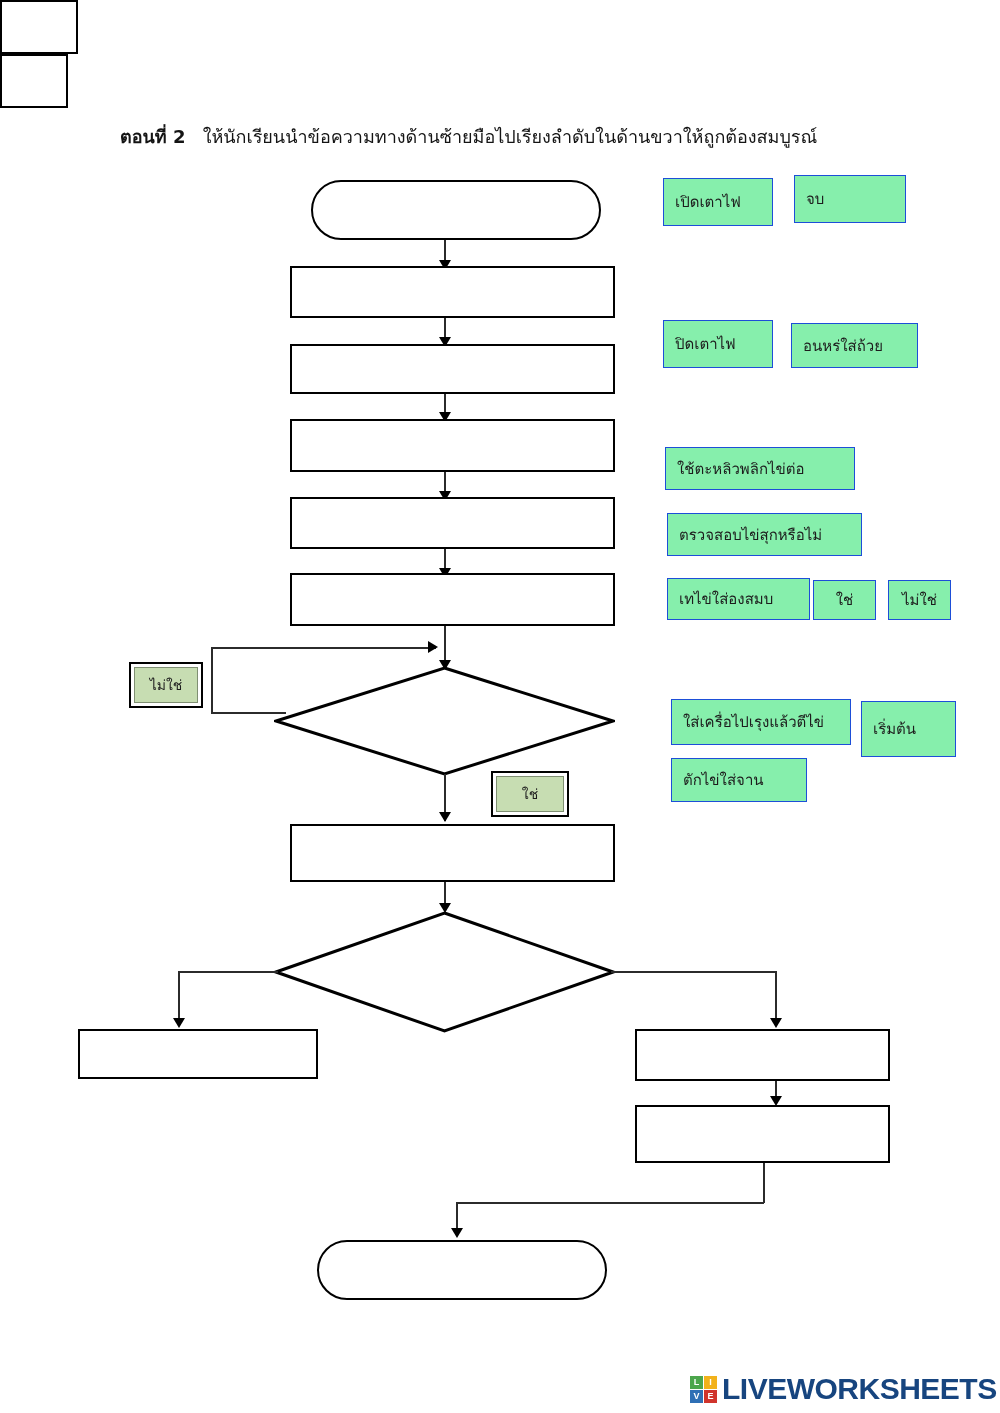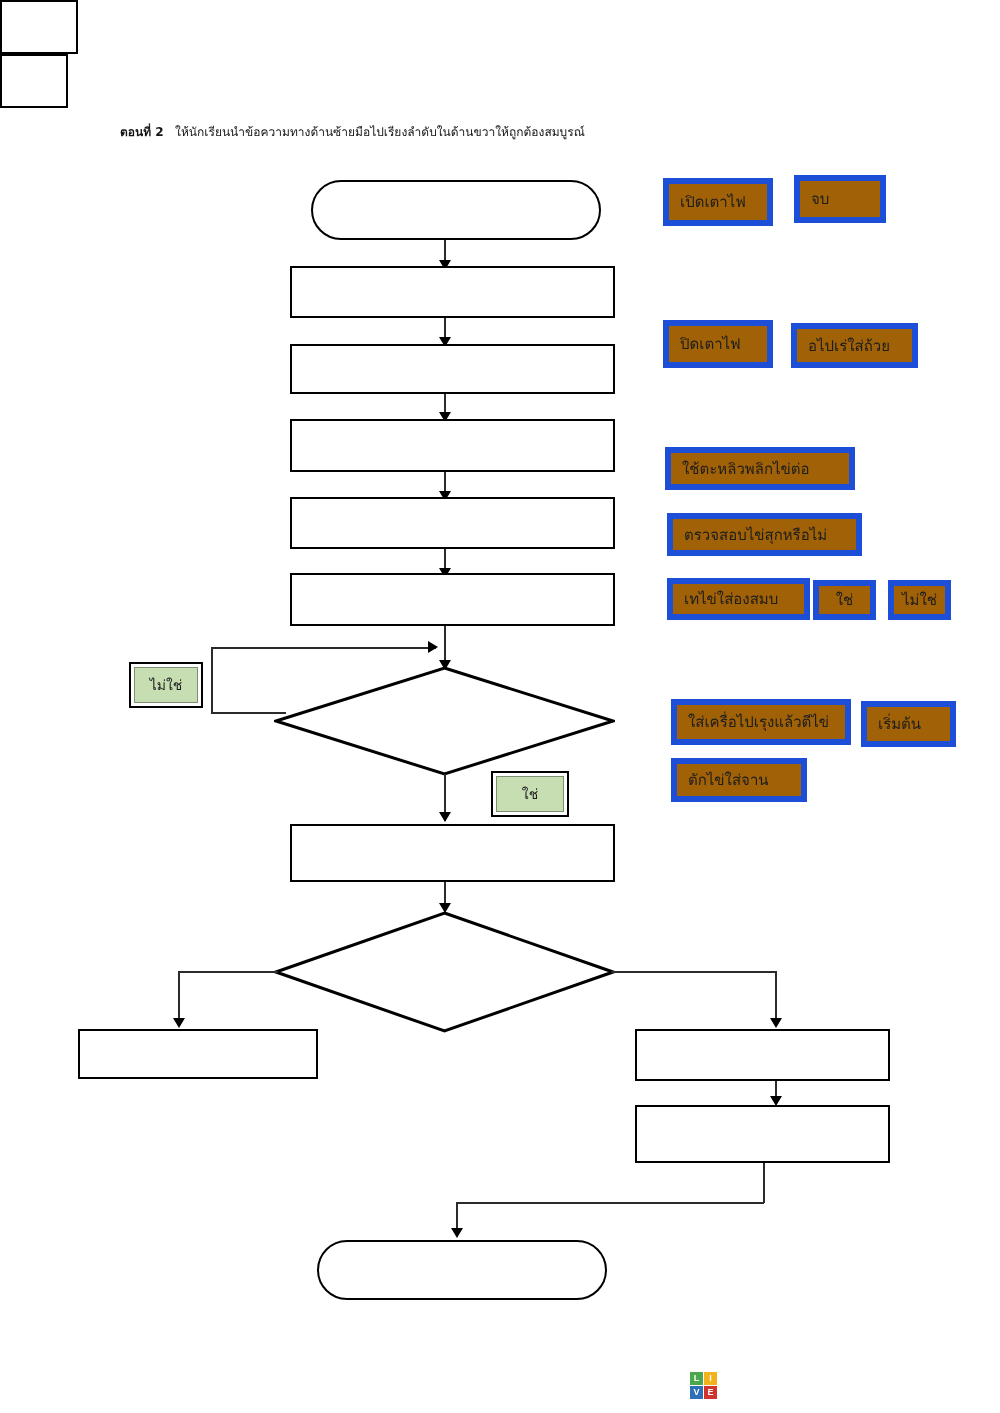--- a/index.html
+++ b/index.html
@@ -9,21 +9,21 @@
     background:#ffffff;
     font-family:"DejaVu Sans","Liberation Sans",sans-serif;
     position:relative;
     overflow:hidden;
   }
   #sheet{position:absolute;inset:0;}
 
   
   .title{
     position:absolute;left:120px;top:122px;
-    font-size:12px;color:#141414;white-space:nowrap;
+    font-size:18px;color:#141414;white-space:nowrap;
   }
   .title .strong{font-weight:bold;}
 
   
   .node{position:absolute;box-sizing:border-box;background:#ffffff;}
   .proc{border:2px solid #000;}
   .term{border:2px solid #000;border-radius:60px;}
   .slot{border:2px solid #000;background:#fff;box-sizing:border-box;}
 
   
@@ -34,21 +34,21 @@
   .ln{position:absolute;background:#2b2b2b;}
   .lnv{width:1.5px;}
   .lnh{height:1.5px;}
   .arrow{position:absolute;width:0;height:0;}
   .arrow-d{border-left:6px solid transparent;border-right:6px solid transparent;border-top:10px solid #000;}
   .arrow-r{border-top:6px solid transparent;border-bottom:6px solid transparent;border-left:10px solid #000;}
 
   
   .tile{
     position:absolute;box-sizing:border-box;
-    background:#a16207;border:6px solid #1d4ed8;
+    background:#86efac;border:1px solid #1d4ed8;
     font-size:15px;color:#1d1d1d;
     display:flex;align-items:center;
     padding-left:11px;
     cursor:move;
   }
   .tile.center{justify-content:center;padding-left:0;}
 
   
   .placed{
     position:absolute;box-sizing:border-box;
@@ -163,34 +163,35 @@
   <div class="node proc" style="left:635px;top:1105px;width:255px;height:58px;"></div>
 
   <div class="ln lnv" style="left:763px;top:1163px;height:40px;"></div>
   <div class="ln lnh" style="left:456px;top:1202px;width:308px;"></div>
   <div class="ln lnv" style="left:456px;top:1202px;height:32px;"></div>
   <div class="arrow arrow-d" style="left:451px;top:1228px;"></div>
 
   <div class="node term" style="left:317px;top:1240px;width:290px;height:60px;"></div>
 
   <div class="tile" style="left:663px;top:178px;width:110px;height:48px;">เปิดเตาไฟ</div>
-  <div class="tile" style="left:794px;top:175px;width:92px;height:48px;">จบ</div>
+  <div class="tile" style="left:794px;top:175px;width:112px;height:48px;">จบ</div>
   <div class="tile" style="left:663px;top:320px;width:110px;height:48px;">ปิดเตาไฟ</div>
-  <div class="tile" style="left:791px;top:323px;width:127px;height:45px;">อไปเร่ใส่ถ้วย</div>
+  <div class="tile" style="left:791px;top:323px;width:127px;height:45px;">อนหร่ใส่ถ้วย</div>
   <div class="tile" style="left:665px;top:447px;width:190px;height:43px;">ใช้ตะหลิวพลิกไข่ต่อ</div>
   <div class="tile" style="left:667px;top:513px;width:195px;height:43px;">ตรวจสอบไข่สุกหรือไม่</div>
   <div class="tile" style="left:667px;top:578px;width:143px;height:42px;">เทไข่ใส่องสมบ</div>
   <div class="tile center" style="left:813px;top:580px;width:63px;height:40px;">ใช่</div>
   <div class="tile center" style="left:888px;top:580px;width:63px;height:40px;">ไม่ใช่</div>
   <div class="tile" style="left:671px;top:699px;width:180px;height:46px;">ใส่เครื่อไปเรุงแล้วตีไข่</div>
-  <div class="tile" style="left:861px;top:701px;width:95px;height:46px;">เริ่มต้น</div>
+  <div class="tile" style="left:861px;top:701px;width:95px;height:56px;">เริ่มต้น</div>
   <div class="tile" style="left:671px;top:758px;width:136px;height:44px;">ตักไข่ใส่จาน</div>
 
   <div class="logo">
     <div class="logo-mark">
       <span class="lm-l">L</span>
       <span class="lm-i">I</span>
       <span class="lm-v">V</span>
       <span class="lm-e">E</span>
     </div>
+    <div class="logo-text">LIVEWORKSHEETS</div>
   </div>
 
 </div>
 
 </body></html>

